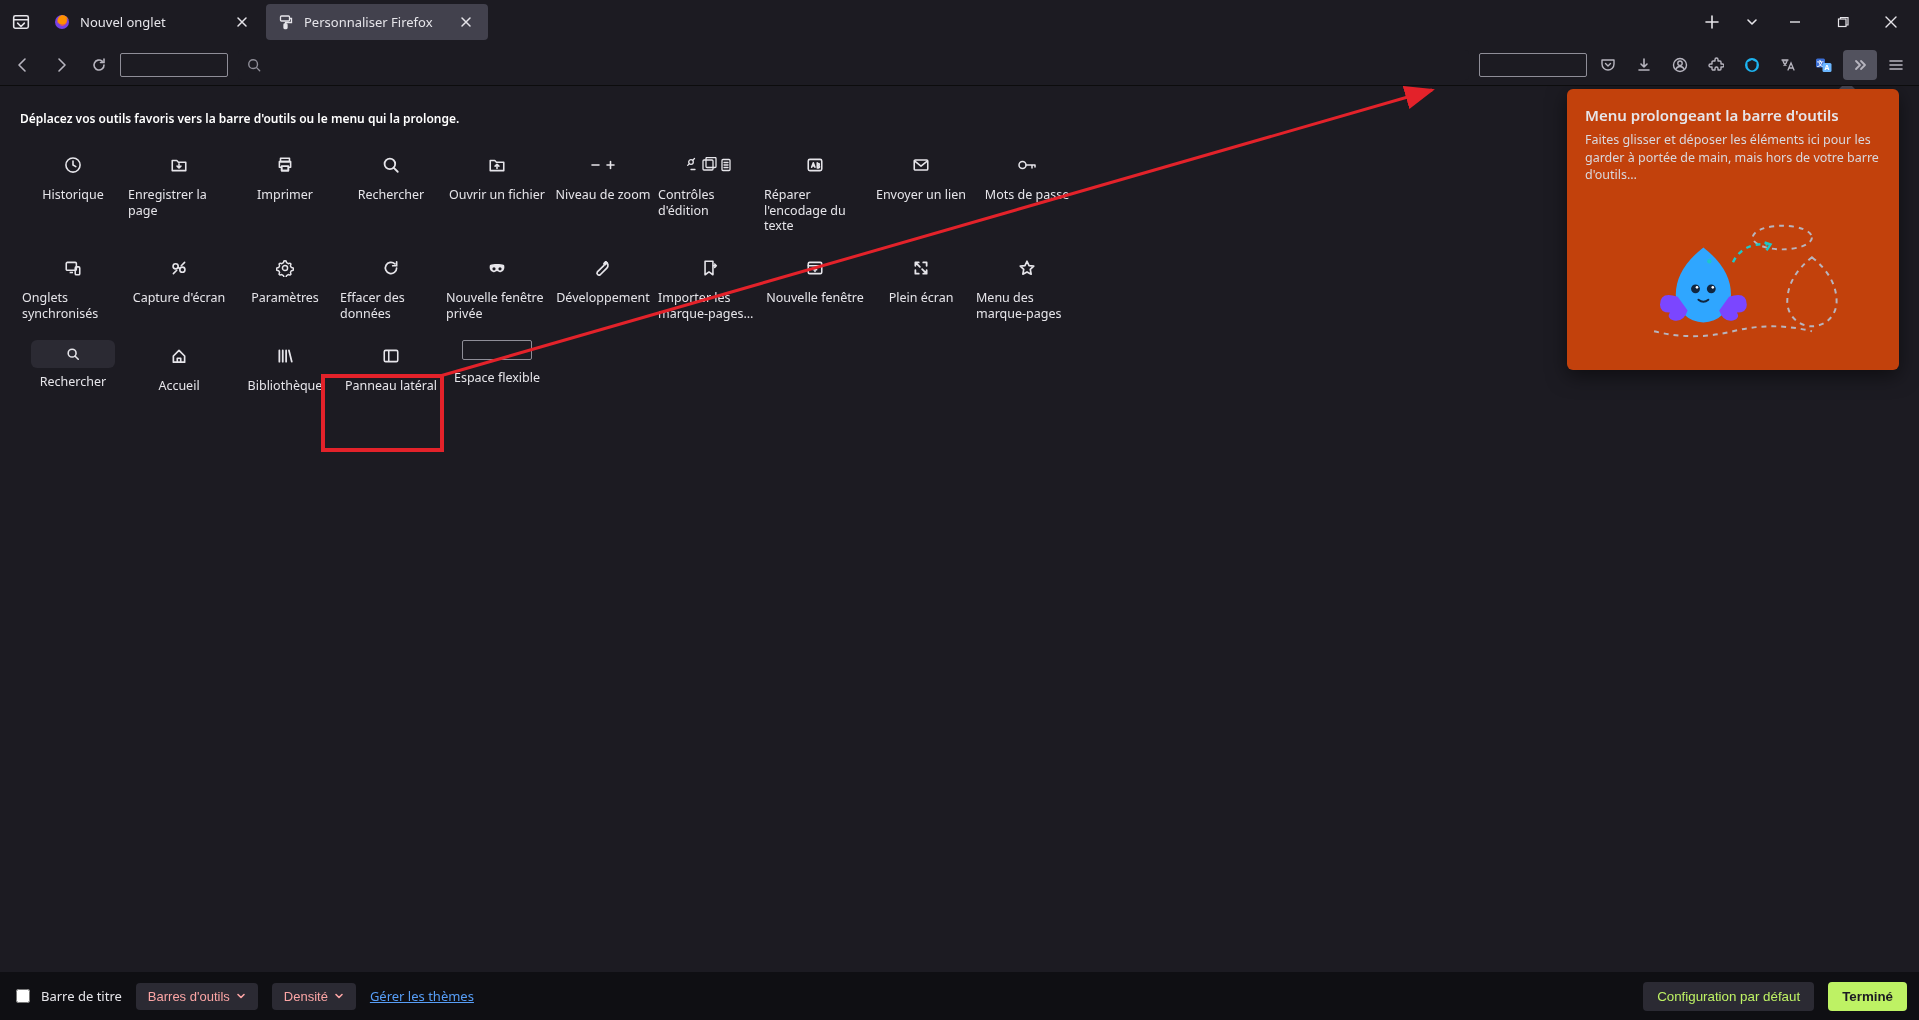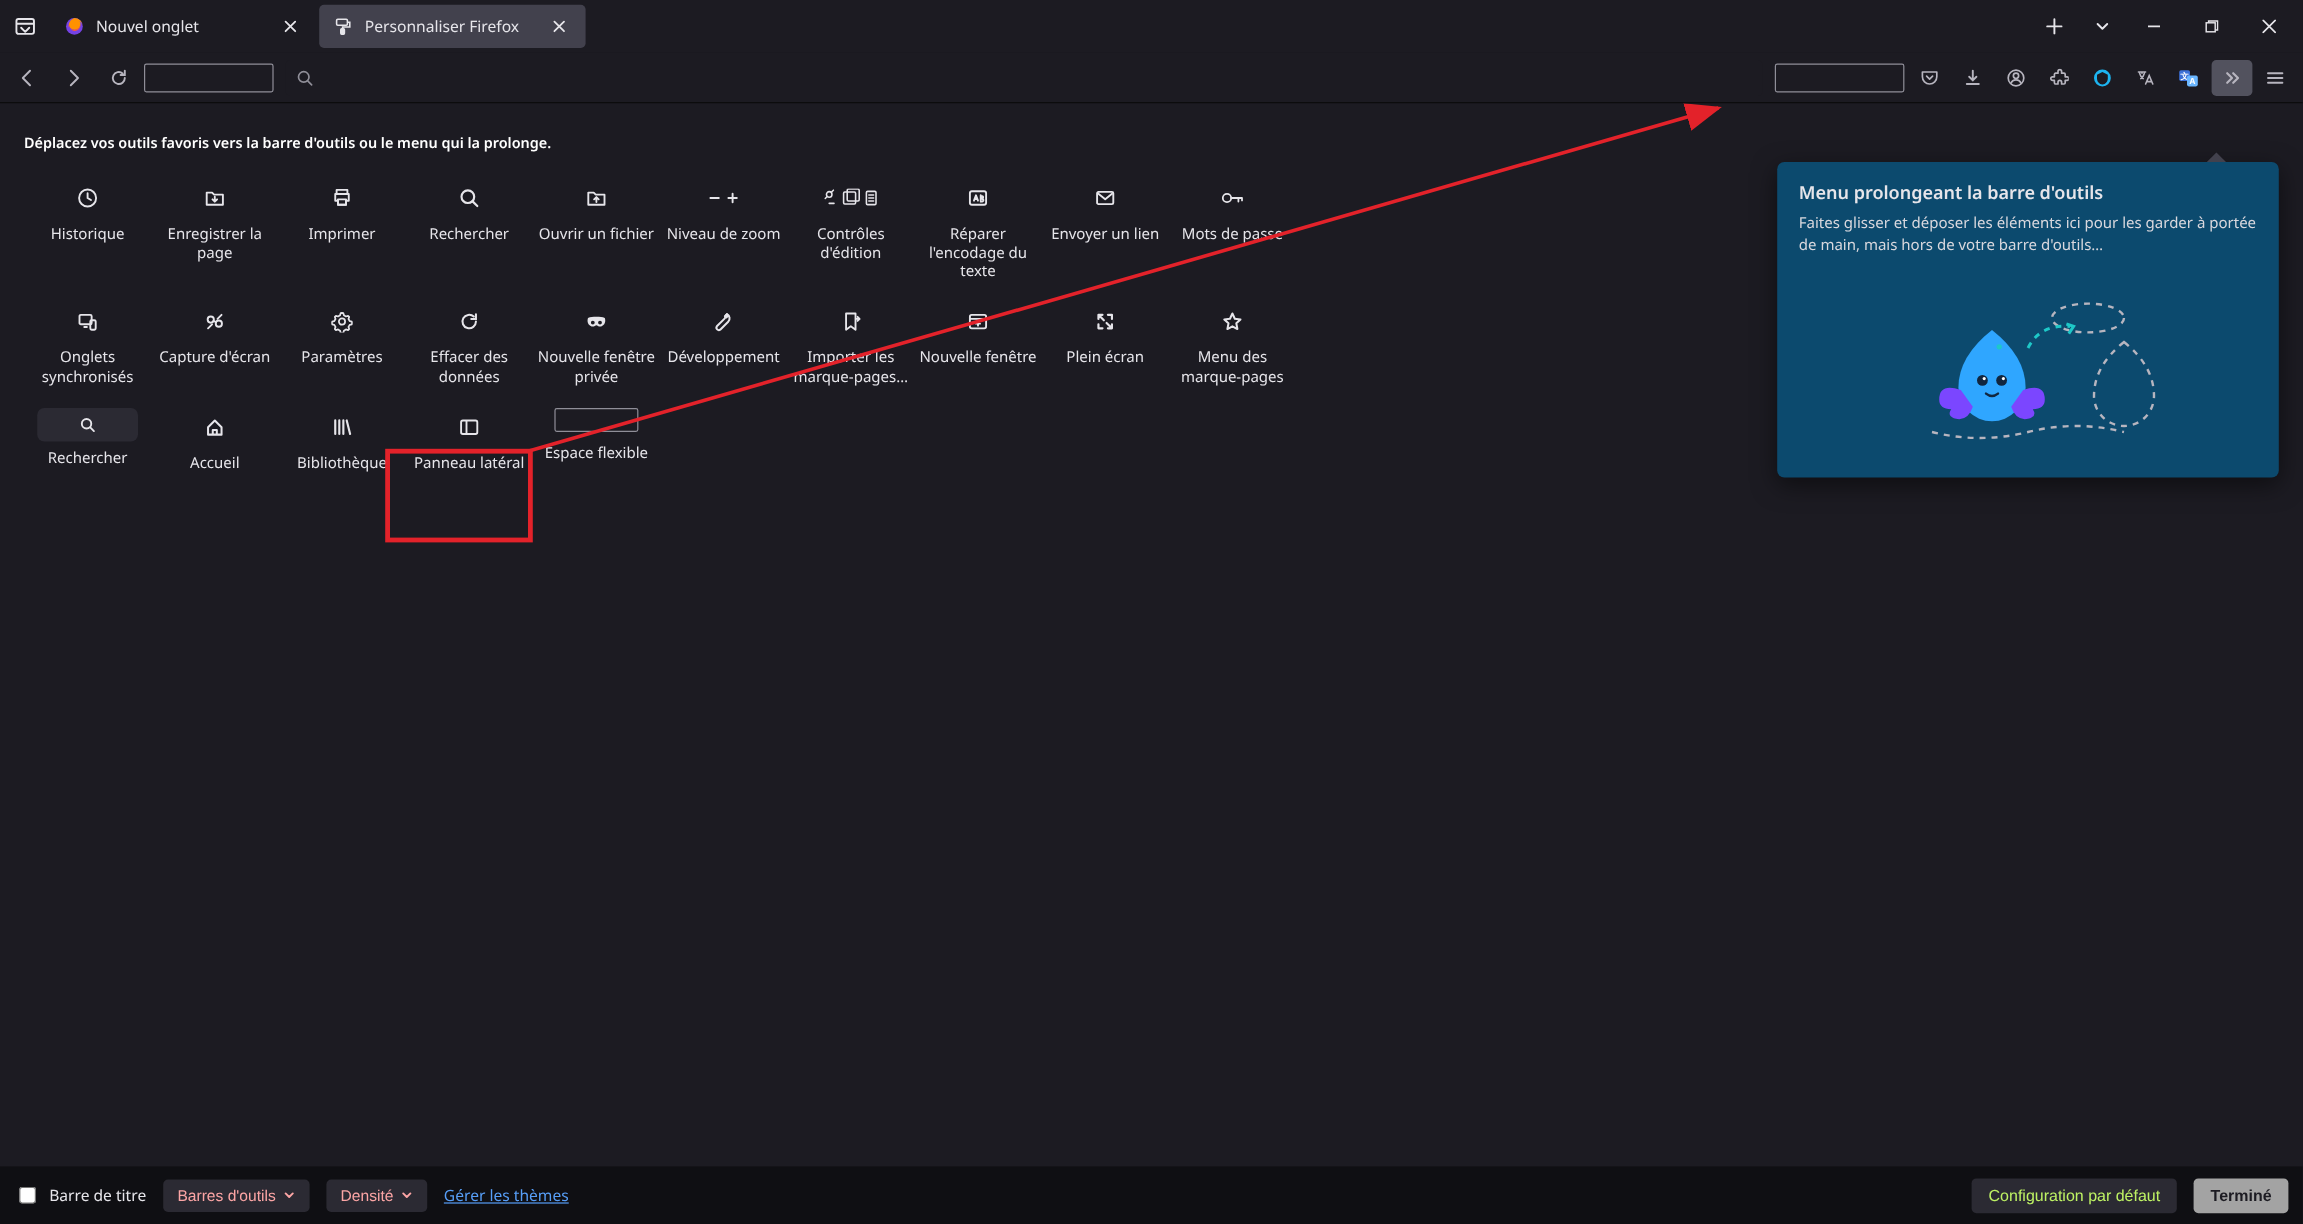--- a/index.html
+++ b/index.html
@@ -77,21 +77,21 @@
   }
   .heading { font-size: 12px; font-weight: 600; color:#fff; margin-bottom: 18px; }
 
   .palette {
     display:flex; flex-wrap:wrap; gap: 10px 0;
     max-width: 1060px;
   }
   .tool {
     width: 106px;
     display:flex; flex-direction:column; align-items:center;
-    text-align:center; padding: 4px 2px;
+    text-align:left; padding: 4px 2px;
     font-size: 12.5px; line-height: 1.25;
   }
   .tool .icon-wrap {
     height:32px; display:flex; align-items:center; justify-content:center;
     margin-bottom: 6px;
   }
   .tool .label { color: var(--text); min-height: 32px; }
   .tool.search-highlight .icon-wrap-outer {
     background:#2b2a33; border-radius:6px;
     width: 84px; height:28px; display:flex; align-items:center; justify-content:center;
@@ -105,27 +105,26 @@
   .red-box {
     position:absolute; border:4px solid var(--highlight-red);
     left: 321px; top: 288px; width: 123px; height: 78px;
     pointer-events:none;
   }
 
   
   .overflow-panel {
     position:absolute;
     right: 20px; top: 3px;
-    width: 418px;
-    background: #0c4a6e;
+    width: 332px;
+    background: #c2410c;
     border-radius: 6px;
     padding: 16px 18px 18px;
     color: var(--text);
     box-shadow: 0 6px 20px rgba(0,0,0,.5);
-    margin-top: 46px;
   }
   .overflow-panel::before {
     content:""; position:absolute; top:-8px; right:44px;
     border-left:8px solid transparent; border-right:8px solid transparent;
     border-bottom:8px solid #42414d;
   }
   .overflow-panel h3 { margin:0 0 6px; font-size:15px; font-weight:600; }
   .overflow-panel p  { margin:0 0 18px; font-size:12.5px; color:#d9d8de; line-height:1.4; }
   .overflow-illus {
     height: 150px; display:flex; align-items:center; justify-content:center;
@@ -146,21 +145,21 @@
   .footer .chk { display:flex; align-items:center; gap:8px; color:var(--text); }
   .footer .chk input { width:14px; height:14px; accent-color:#737282; }
   .footer .menu-btn {
     background:#2b2a33; color:#fca5a5; border:none; padding:6px 12px;
     border-radius:4px; display:flex; align-items:center; gap:6px;
     font-size:13px;
   }
   .footer .link { color:#579ef7; text-decoration:underline; cursor:pointer; }
   .footer .spacer { flex:1; }
   .footer .primary {
-    background:#a3a3a3; color:#1c1b22; border:none;
+    background:#bef264; color:#1c1b22; border:none;
     padding:7px 14px; border-radius:4px; font-weight:600;
   }
   .footer .default {
     background:#2b2a33; color:#bef264; border:none;
     padding:7px 14px; border-radius:4px;
   }
 
   svg { display:block; }
 </style>
 </head>

